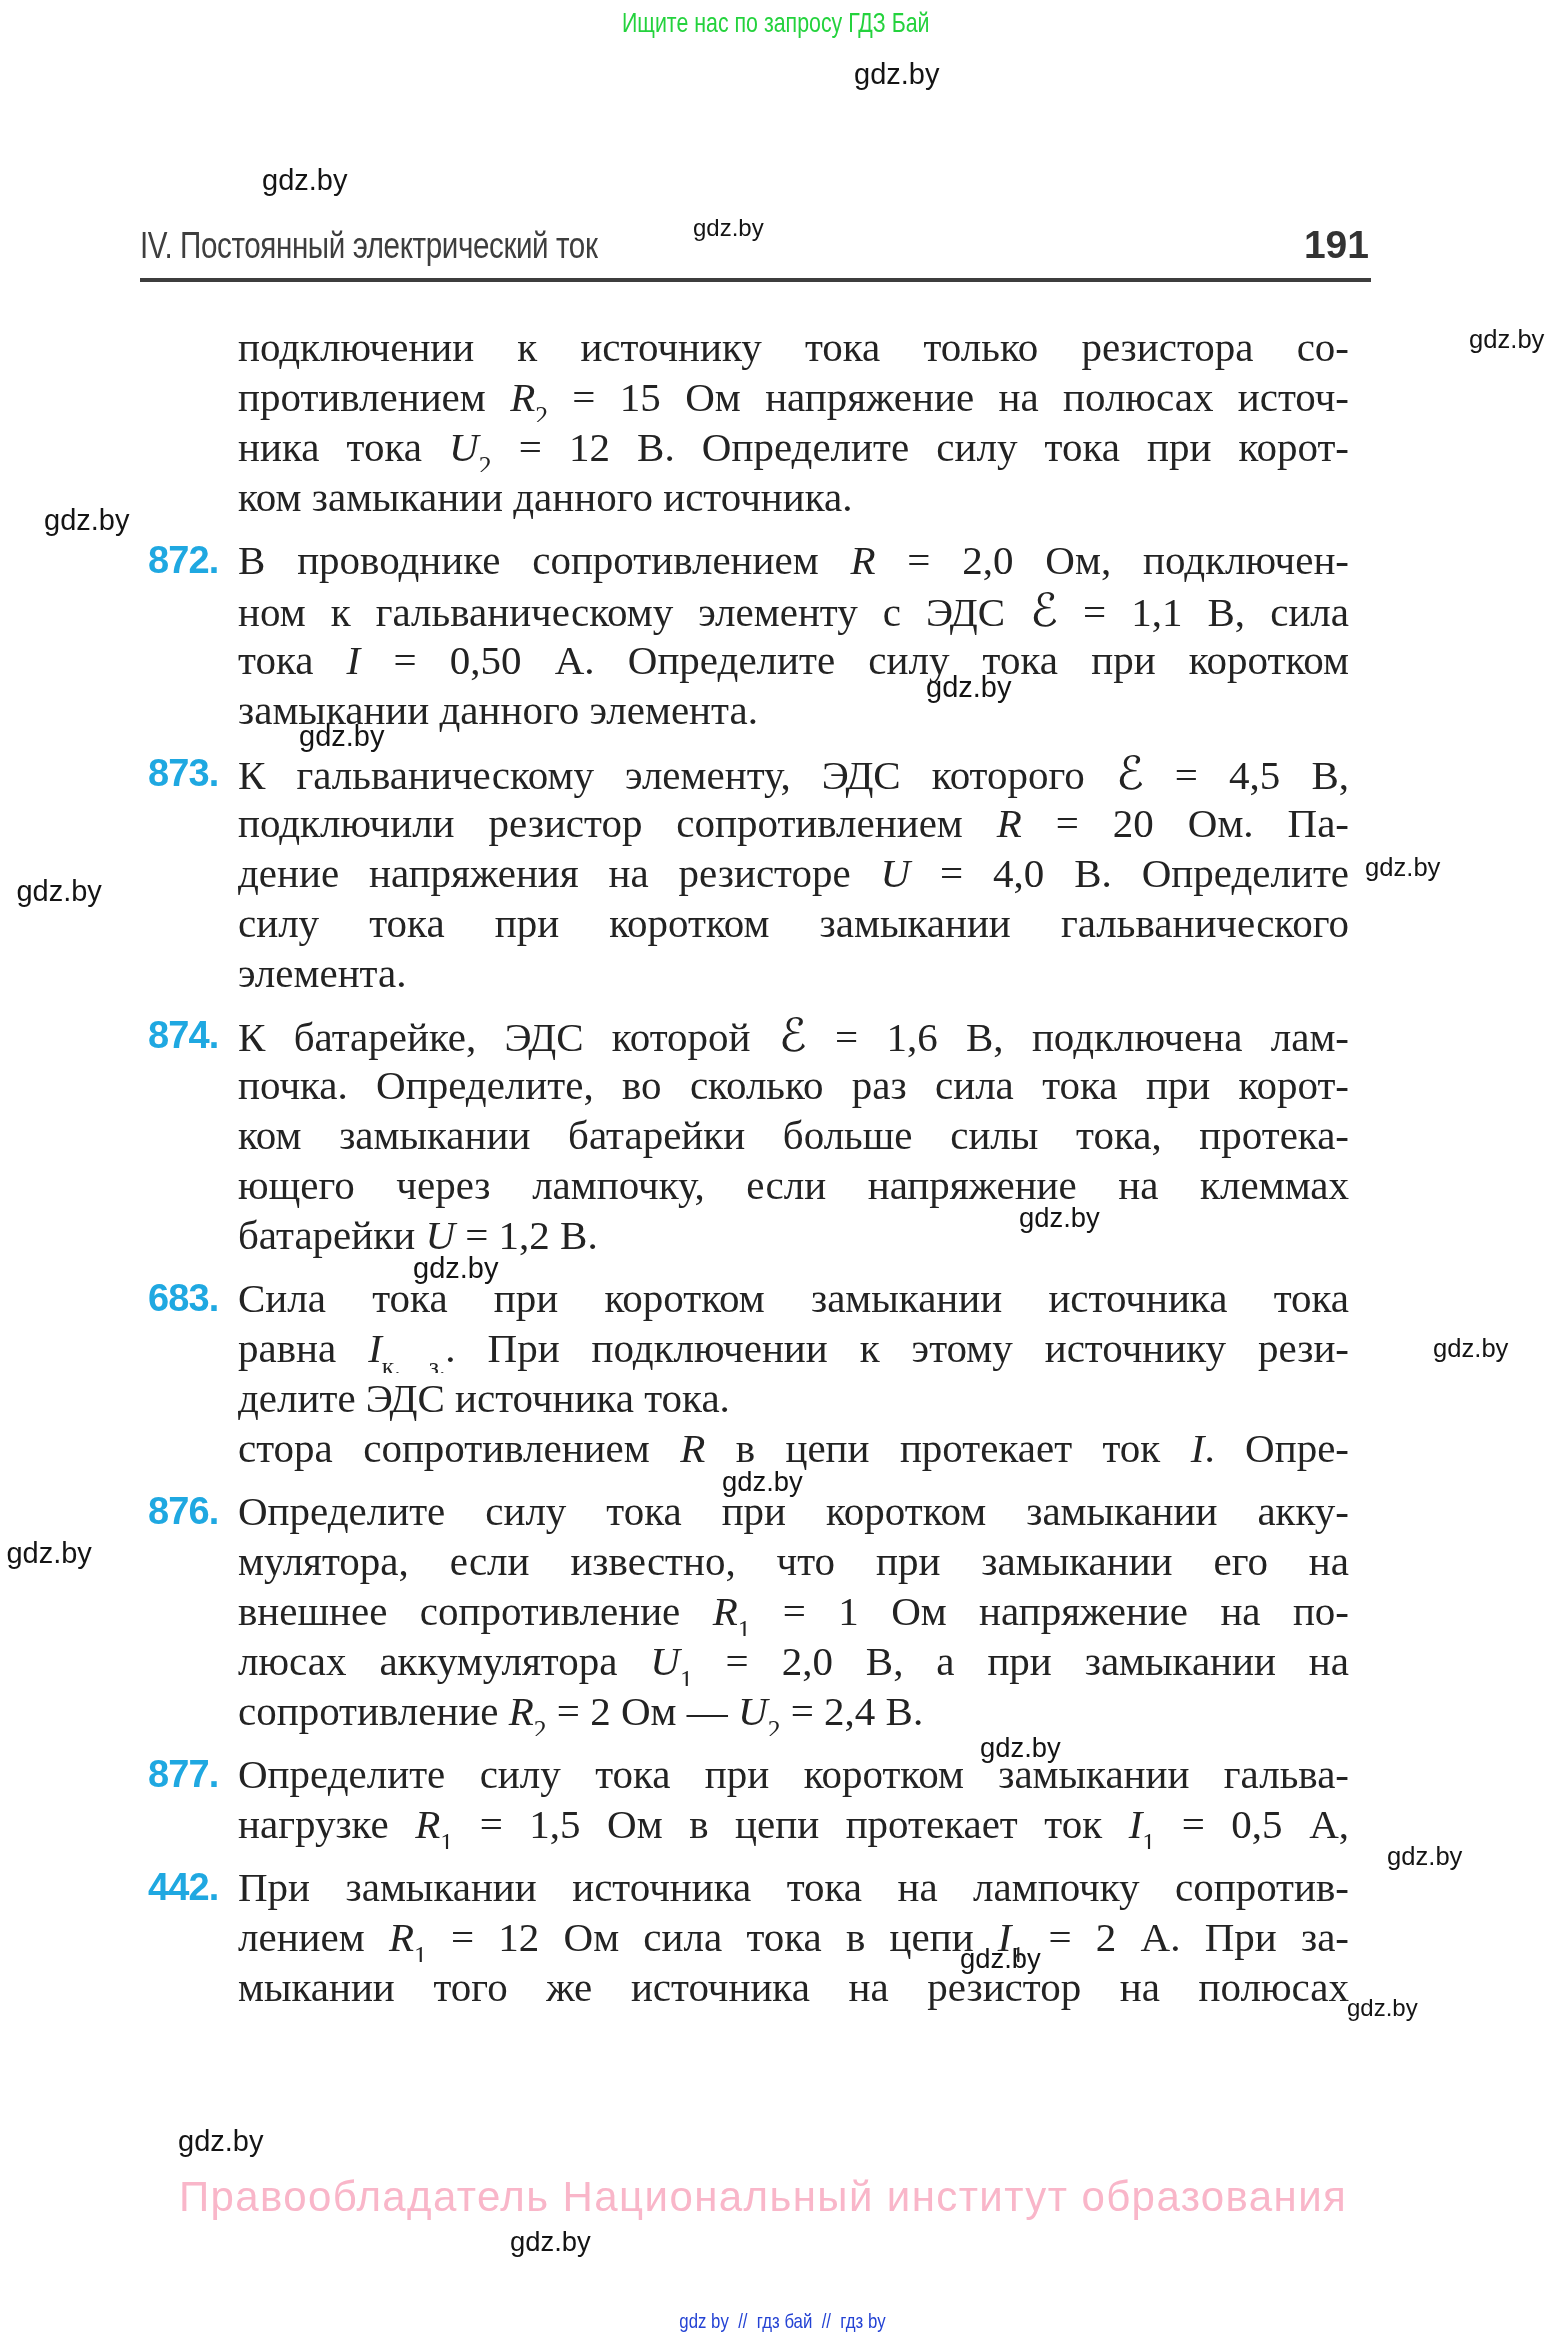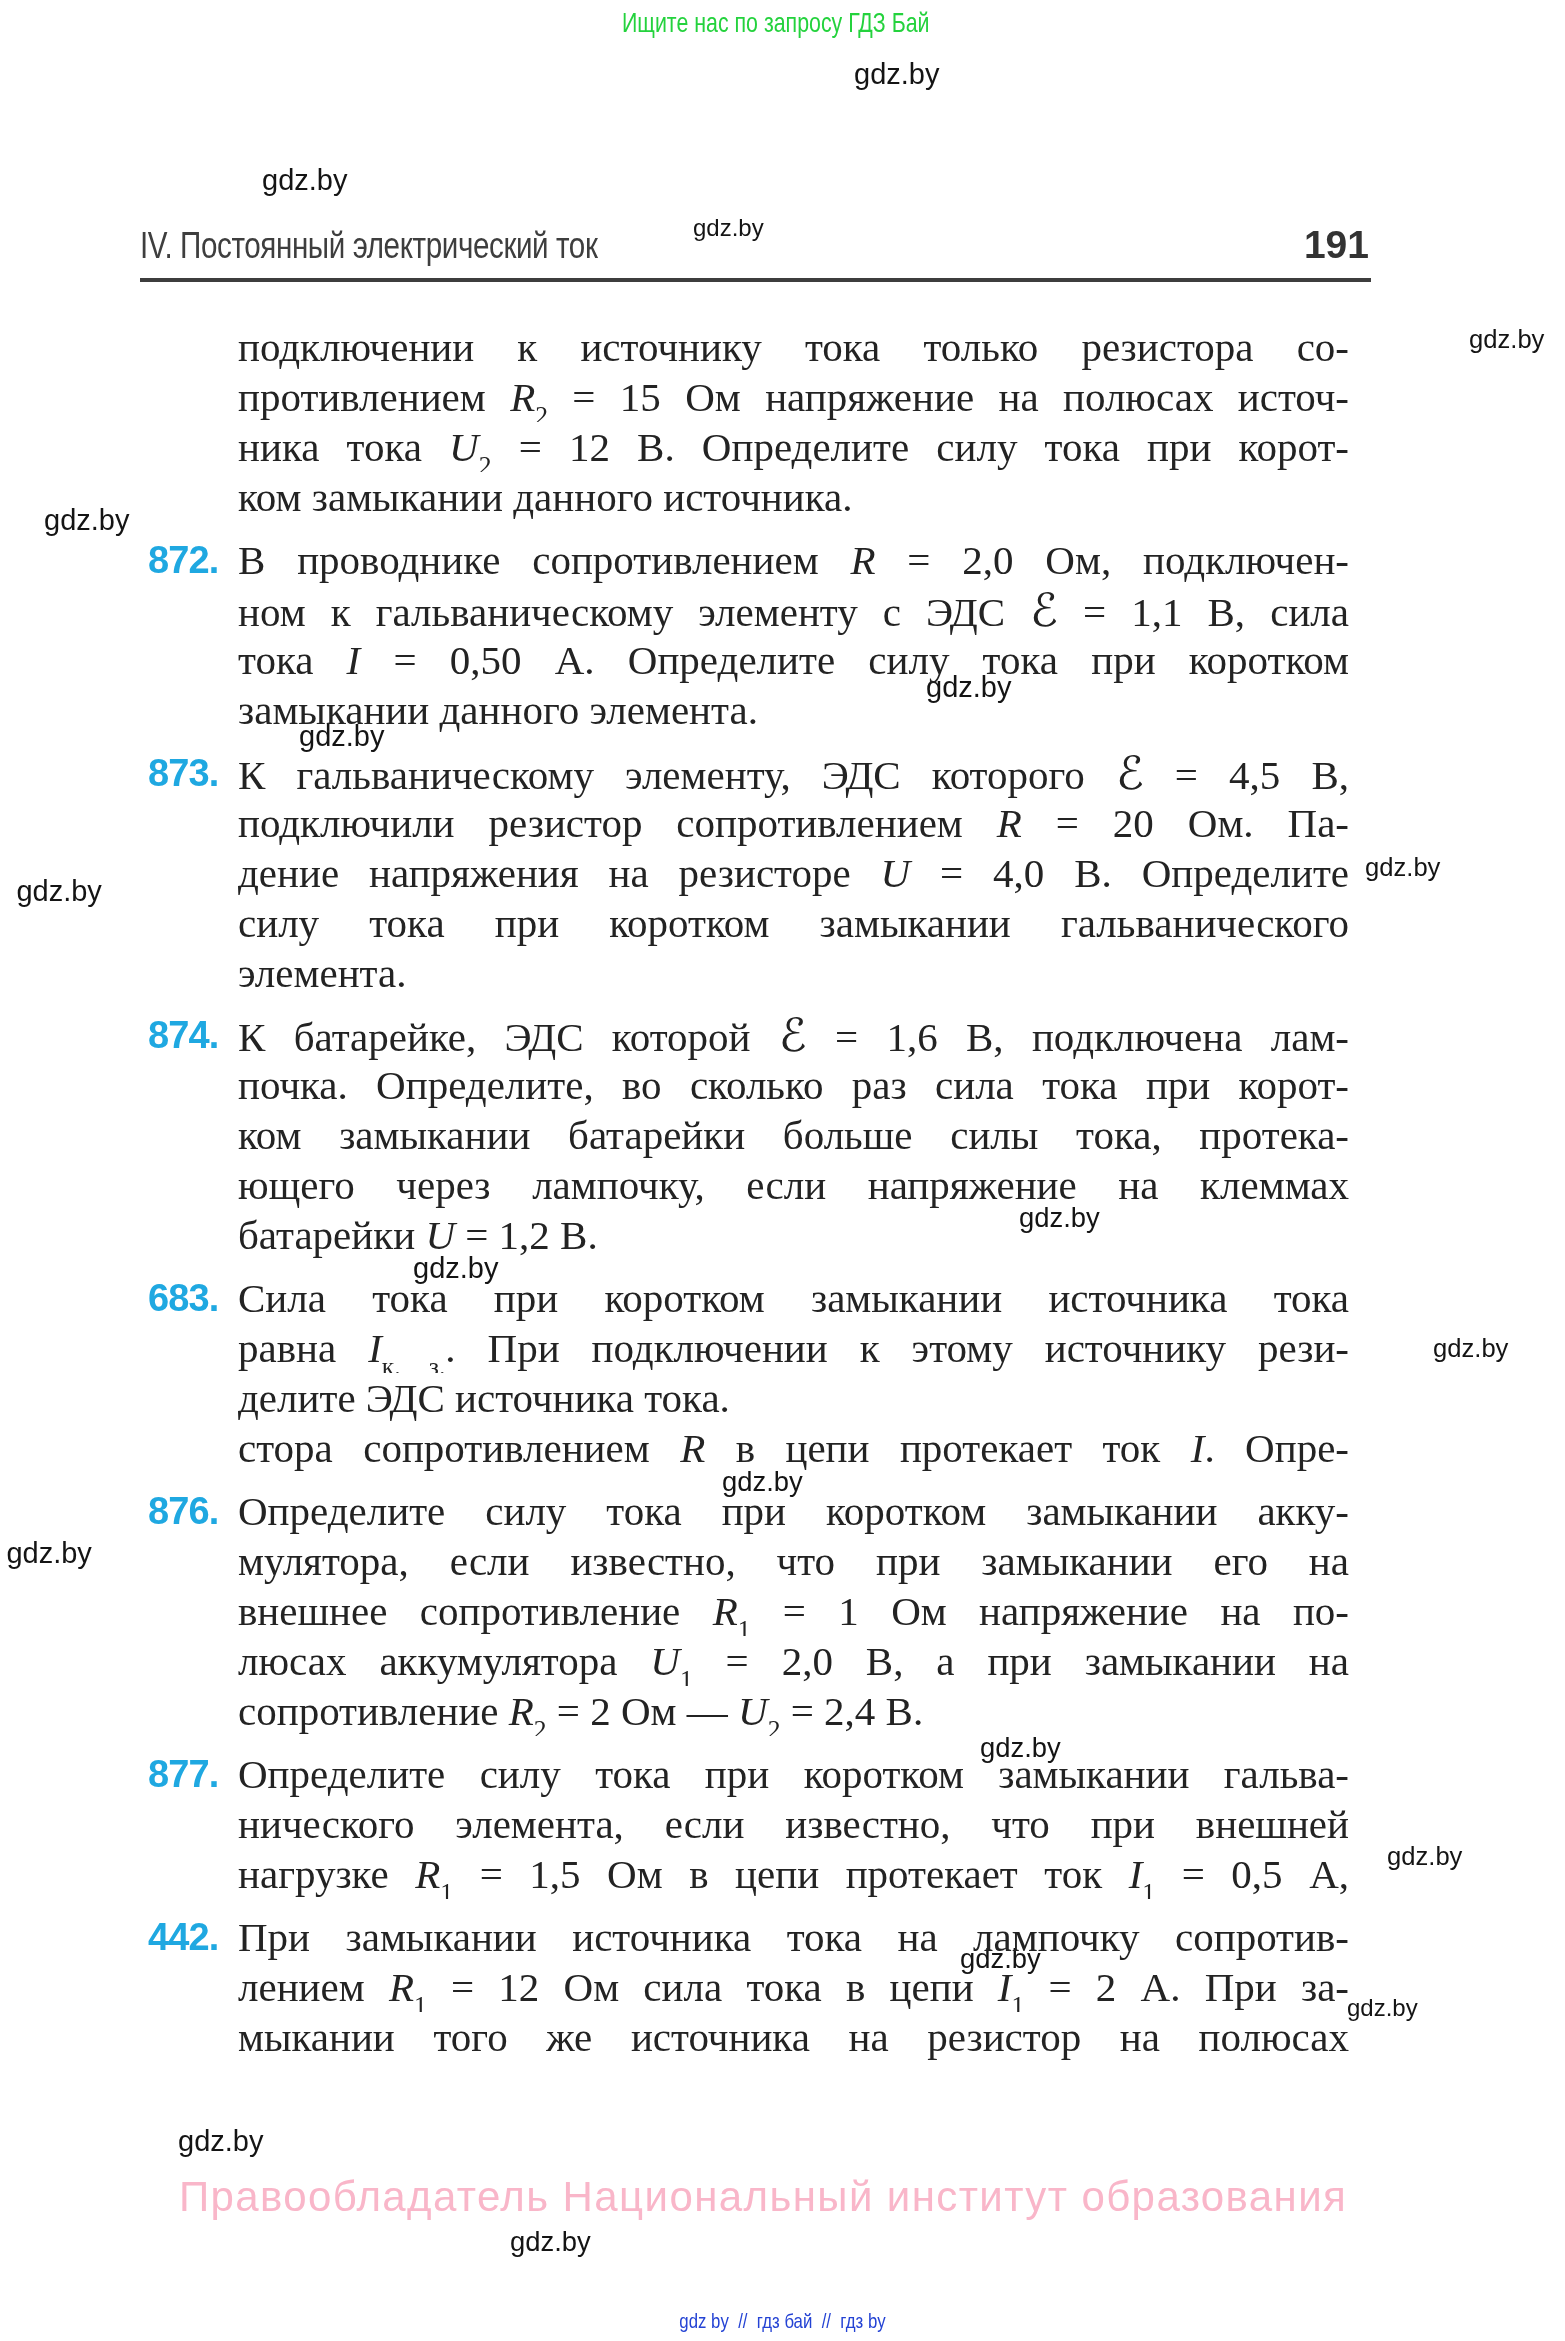--- a/index.html
+++ b/index.html
@@ -136,21 +136,20 @@
         <span class="num">876.</span>
         <div class="tline">Определите силу тока при коротком замыкании акку-</div>
         <div class="tline">мулятора, если известно, что при замыкании его на</div>
         <div class="tline">внешнее сопротивление <i>R</i><sub>1</sub> = 1 Ом напряжение на по-</div>
         <div class="tline">люсах аккумулятора <i>U</i><sub>1</sub> = 2,0 В, а при замыкании на</div>
         <div class="tline noj">сопротивление <i>R</i><sub>2</sub> = 2 Ом — <i>U</i><sub>2</sub> = 2,4 В.</div>
       </section>
       <section class="problem">
         <span class="num">877.</span>
         <div class="tline">Определите силу тока при коротком замыкании гальва-</div>
-        <div class="tline">нического элемента, если известно, что при внешней</div>
         <div class="tline">нагрузке <i>R</i><sub>1</sub> = 1,5 Ом в цепи протекает ток <i>I</i><sub>1</sub> = 0,5 А,</div>
       </section>
       <section class="problem">
         <span class="num">442.</span>
         <div class="tline">При замыкании источника тока на лампочку сопротив-</div>
         <div class="tline">лением <i>R</i><sub>1</sub> = 12 Ом сила тока в цепи <i>I</i><sub>1</sub> = 2 А. При за-</div>
         <div class="tline">мыкании того же источника на резистор на полюсах</div>
       </section>
     </main>
 

